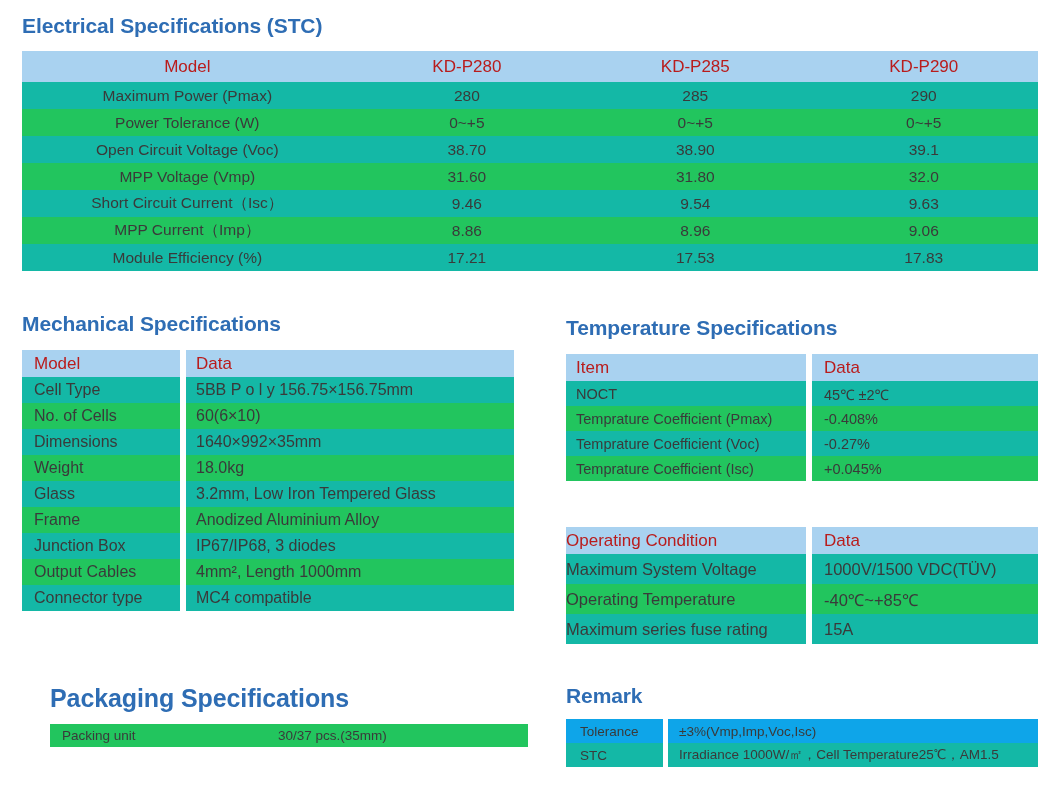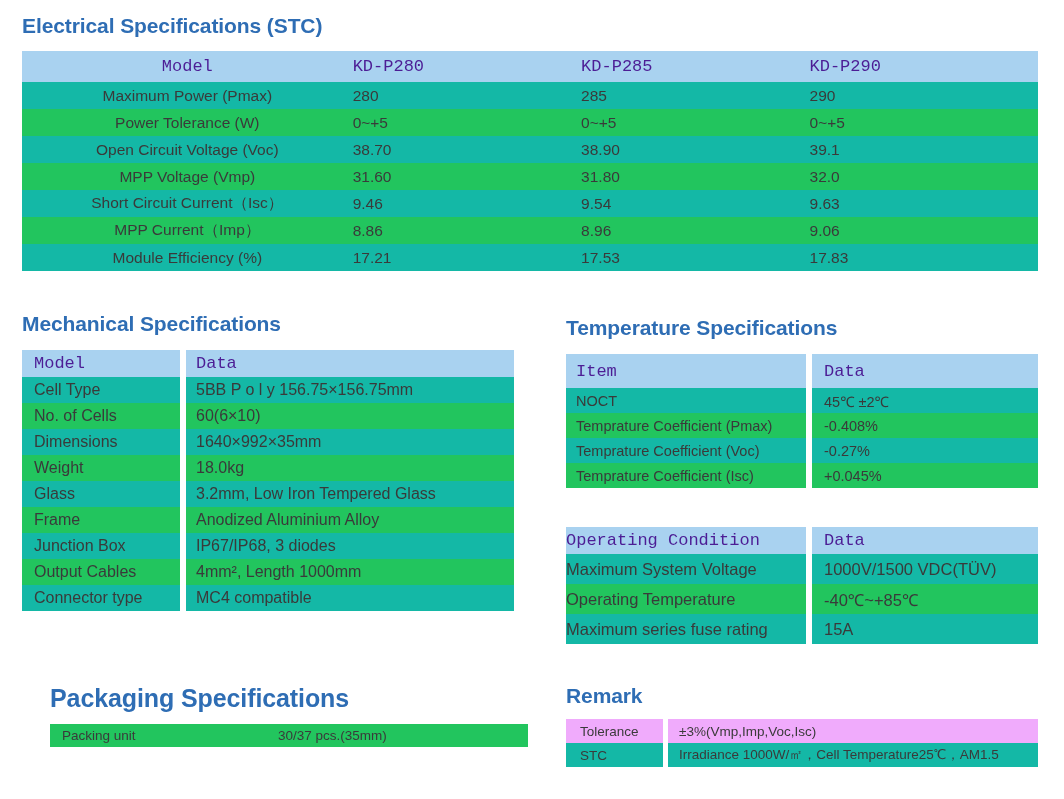--- a/index.html
+++ b/index.html
@@ -35,35 +35,34 @@
   .tbl td, .tbl th {
     padding: 0;
     font-weight: normal;
     vertical-align: middle;
     white-space: nowrap;
     overflow: visible;
   }
 
   .hdr-cell {
     background: #a9d2f0;
-    color: #4c1d95;
-    font-family: Liberation Mono, monospace;
+    color: #b91c1c;
   }
   .row-alt { background: #22c55e; }
   .row-plain { background: #14b8a6; }
 
   
   #electrical-block {
     position: absolute;
     left: 22px;
     top: 14px;
     width: 1016px;
   }
   #electrical-block .section-title { margin-bottom: 13px; }
-  #electrical-table td { height: 27px; font-size: 15.5px; }
+  #electrical-table td { height: 27px; font-size: 15.5px; text-align: center; }
   #electrical-table tr.hdr td { height: 31px; font-size: 17px; }
   #electrical-table td.lbl { text-align: center; }
   #electrical-table col.c-label { width: 330px; }
   #electrical-table col.c-val { width: 228px; }
 
   
   #mechanical-block {
     position: absolute;
     left: 22px;
     top: 312px;
@@ -86,21 +85,21 @@
     top: 316px;
     width: 472px;
   }
   #temperature-block .section-title { margin-bottom: 14px; }
   #temperature-table col.t-label { width: 240px; }
   #temperature-table col.t-gap { width: 6px; }
   #temperature-table col.t-data { width: 226px; }
   #temperature-table td { height: 25px; font-size: 14.5px; }
   #temperature-table td.lbl { padding-left: 10px; }
   #temperature-table td.val { padding-left: 12px; }
-  #temperature-table tr.hdr td { height: 34px; font-size: 17px; }
+  #temperature-table tr.hdr td { height: 27px; font-size: 17px; }
   #temperature-table td.gap { background: #ffffff !important; }
 
   
   #operating-block {
     position: absolute;
     left: 566px;
     top: 527px;
     width: 472px;
   }
   #operating-table col.o-label { width: 240px; }
@@ -135,21 +134,21 @@
     width: 472px;
   }
   #remark-block .section-title { font-size: 21px; margin-bottom: 11px; }
   #remark-table col.r-label { width: 97px; }
   #remark-table col.r-gap { width: 5px; }
   #remark-table col.r-data { width: 370px; }
   #remark-table td { height: 24px; font-size: 13.5px; }
   #remark-table td.lbl { padding-left: 14px; }
   #remark-table td.val { padding-left: 11px; }
   #remark-table tr.first td.lbl,
-  #remark-table tr.first td.val { background: #f0abfc; }
+  #remark-table tr.first td.val { background: #0ea5e9; }
   #remark-table td.gap { background: #ffffff !important; }
 </style>
 </head>
 <body>
 
 <div id="electrical-block">
   <div class="section-title">Electrical Specifications (STC)</div>
   <table class="tbl" id="electrical-table">
     <colgroup>
       <col class="c-label">

